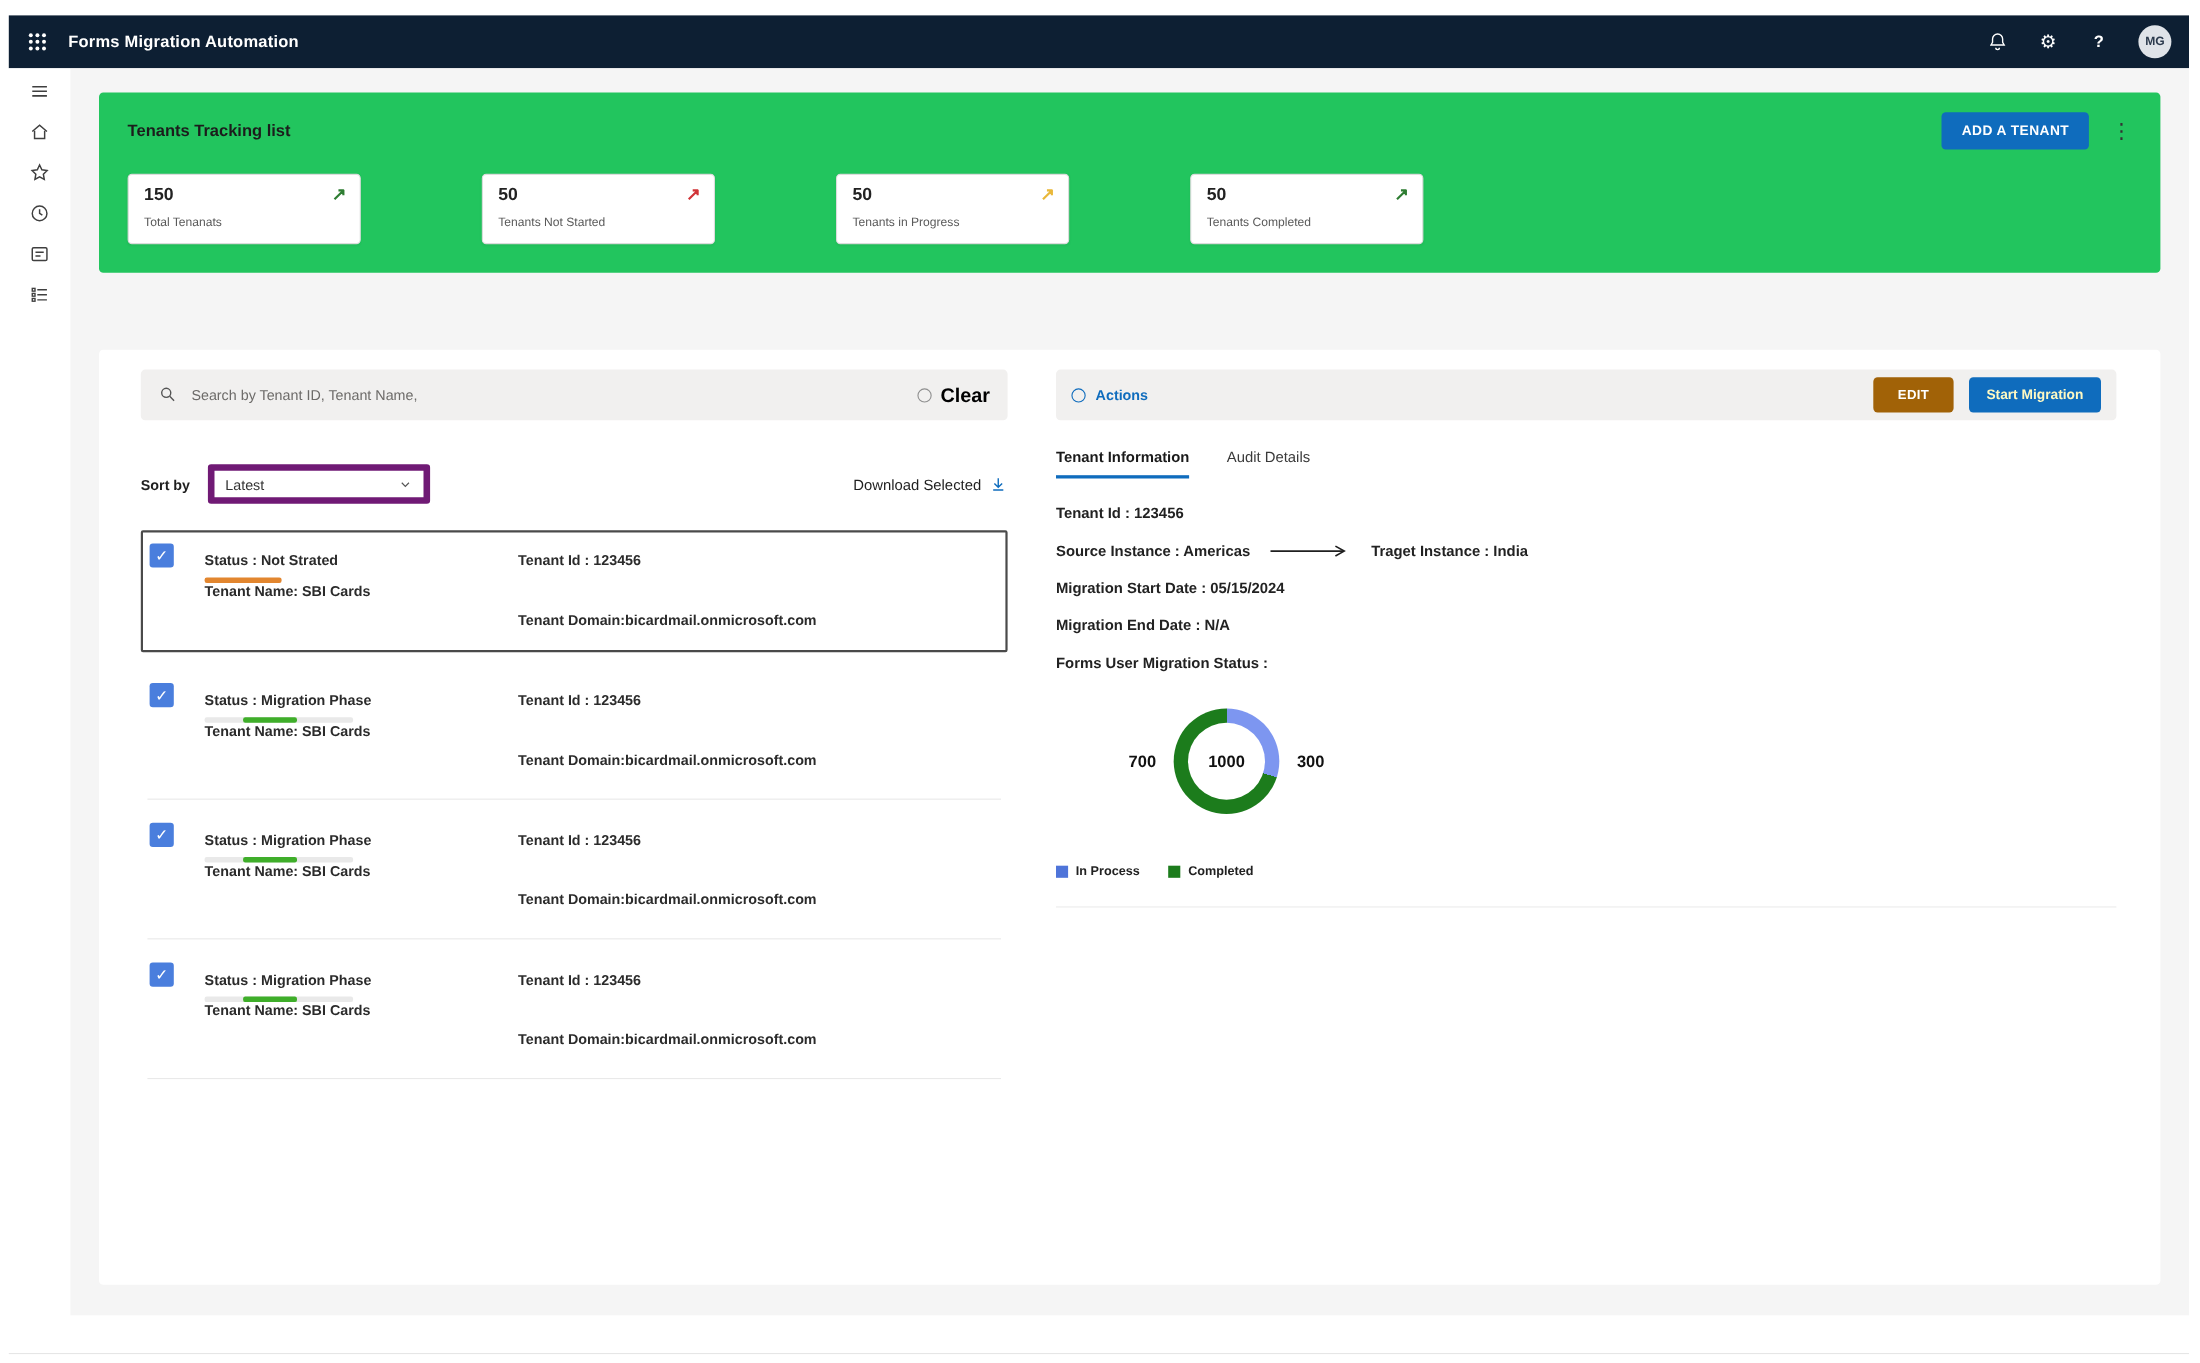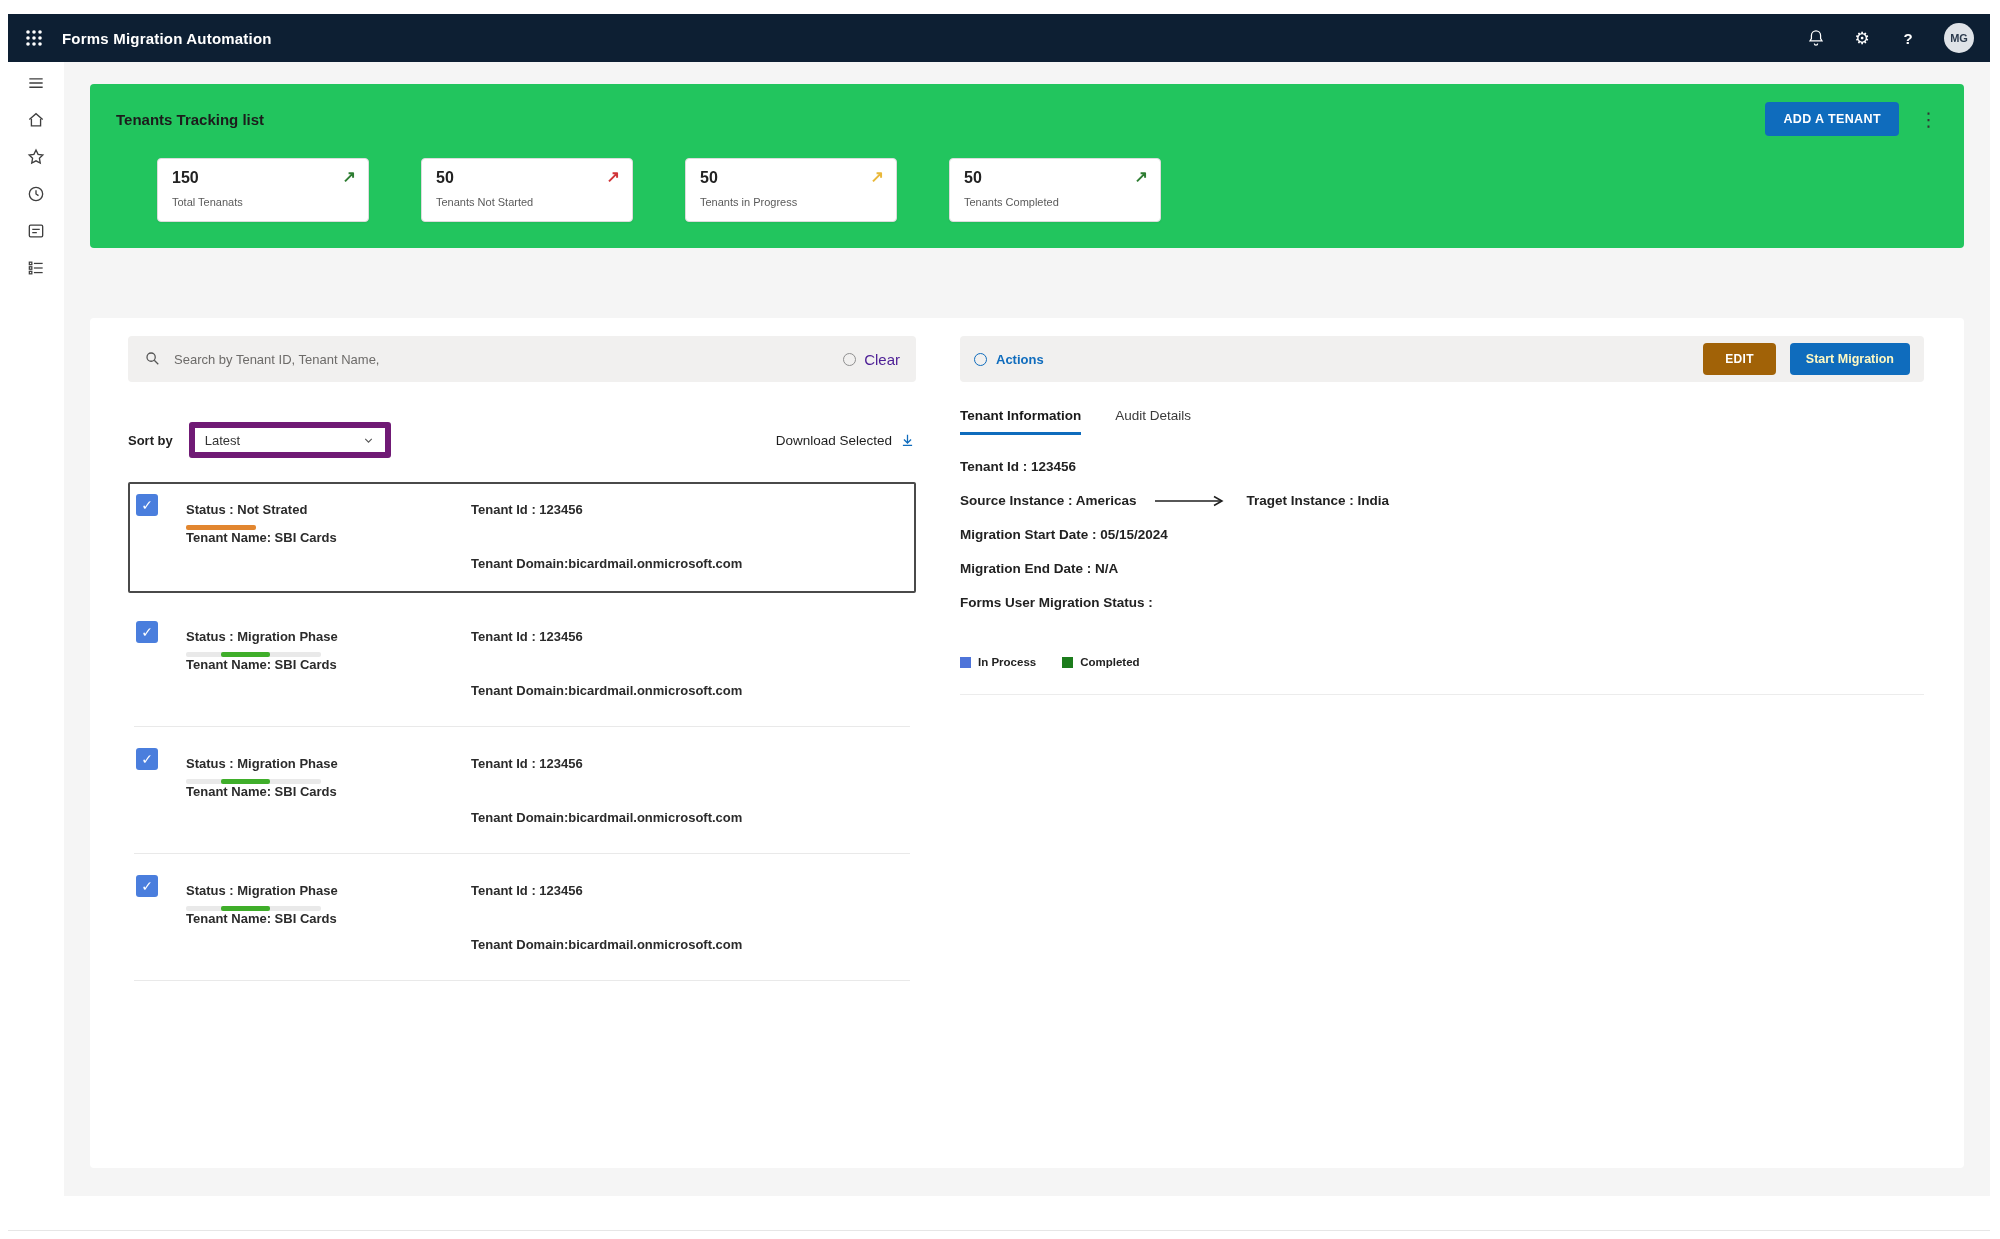--- a/index.html
+++ b/index.html
@@ -24,37 +24,37 @@
   .side-icon svg { width:20px; height:20px; }
 
   .main { flex:1; background:#f5f5f5; padding:22px 26px 0; overflow:hidden; }
 
   
   .tracking-card { background:#22c55e; border-radius:4px; padding:18px 26px 26px; }
   .tc-head { display:flex; align-items:center; }
   .tc-title { font-size:15px; font-weight:700; color:#1c1c1c; }
   .add-btn { margin-left:auto; background:#0f6cbd; color:#fff; font-size:12.5px; font-weight:700; letter-spacing:.4px; padding:10px 18px; border-radius:4px; border:none; cursor:pointer; font-family:inherit; }
   .kebab { margin-left:20px; font-size:19px; color:#333; cursor:pointer; line-height:1; }
-  .stats { display:flex; gap:52px; margin-top:22px;margin-left:41px; }
+  .stats { display:flex; gap:110px; margin-top:22px; }
   .stat { width:212px; height:64px; border:1px solid #dcdcdc; border-radius:4px; background:#fff; padding:10px 14px; position:relative; box-shadow:0 1px 2px rgba(0,0,0,.05); cursor:pointer; }
   .stat-value { font-size:16px; font-weight:700; color:#222; }
   .stat-label { font-size:11px; color:#5a5a5a; margin-top:9px; }
   .stat-arrow { position:absolute; top:8px; right:12px; font-size:16px; font-weight:700; }
 
   
   .content { margin-top:70px; background:#fff; border-radius:4px; padding:18px 40px 0 38px; display:flex; gap:44px; height:850px; }
   .left-col { width:788px; flex:none; }
   .right-col { flex:1; min-width:0; }
 
   
   .search-bar { height:46px; background:#f1f0ef; border-radius:4px; display:flex; align-items:center; padding:0 16px; }
   .search-icon { color:#555; width:18px; height:18px; flex:none; }
   .search-input { flex:1; border:none; background:transparent; outline:none; font-size:13px; color:#444; margin-left:12px; font-family:inherit; }
   .search-input::placeholder { color:#6d6b69; }
-  .clear { display:flex; align-items:center; gap:8px; color:#4c1d95; font-size:15px; cursor:pointer; }
+  .clear { display:flex; align-items:center; gap:8px; color:#000000; font-size:18px; cursor:pointer;font-weight:bold; }
   .clear-circle { width:13px; height:13px; border:1.5px solid #8f8f8f; border-radius:50%; }
 
   
   .sort-row { margin-top:40px; display:flex; align-items:center; }
   .sort-label { font-size:13px; font-weight:700; color:#1f1f1f; }
   .select { margin-left:16px; width:202px; height:36px; border:6px solid #701a75; border-radius:3px; display:flex; align-items:center; padding:0 10px; font-size:13px; color:#333; background:#fff; cursor:pointer; }
   .select .chev { margin-left:auto; color:#555; display:flex; }
   .download { margin-left:auto; display:flex; align-items:center; gap:7px; font-size:13.5px; color:#1f1f1f; font-weight:500; cursor:pointer; }
 
   
@@ -328,20 +328,27 @@
                       <path d="M61 1.5 69 6l-8 4.5"></path>
                     </svg>
                 </span>
                 <span>Traget Instance : India</span>
               </div>
               <div class="field">Migration Start Date : 05/15/2024</div>
               <div class="field">Migration End Date  : N/A</div>
               <div class="field">Forms User Migration Status :</div>
             </div>
 
+            <div class="donut-row">
+              <span class="donut-label">700</span>
+              <div class="donut" style="background: conic-gradient(rgb(125, 150, 240) 0deg, rgb(125, 150, 240) 108deg, rgb(28, 124, 28) 108deg, rgb(28, 124, 28) 360deg);">
+                <div class="donut-hole">1000</div>
+              </div>
+              <span class="donut-label">300</span>
+            </div>
 
             <div class="legend">
               <span class="legend-item">
                 <span class="legend-swatch" style="background: rgb(78, 116, 217);"></span>
                 <span>In Process</span>
               </span>
               <span class="legend-item">
                 <span class="legend-swatch" style="background: rgb(28, 124, 28);"></span>
                 <span>Completed</span>
               </span>

